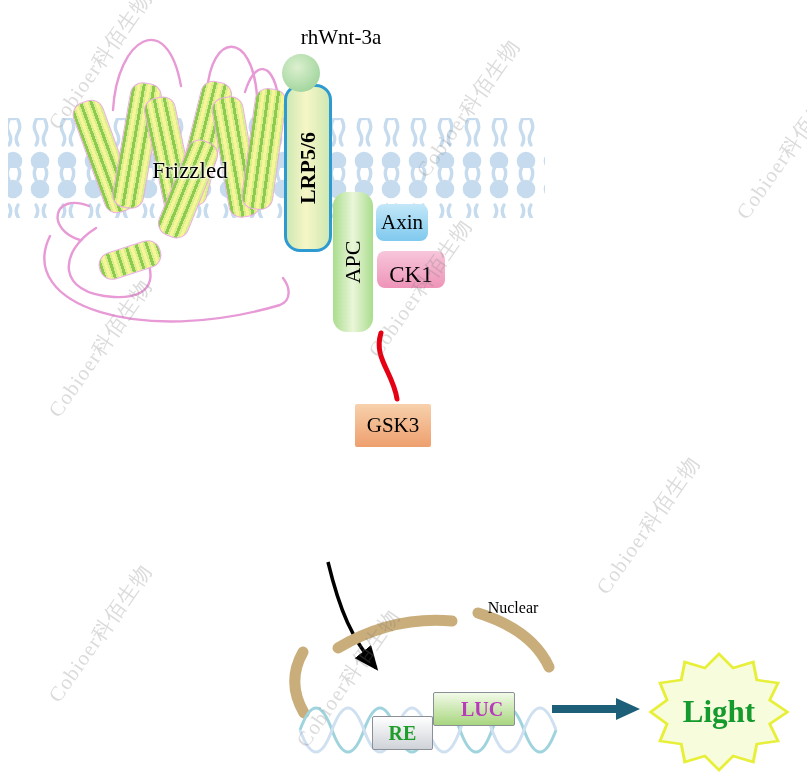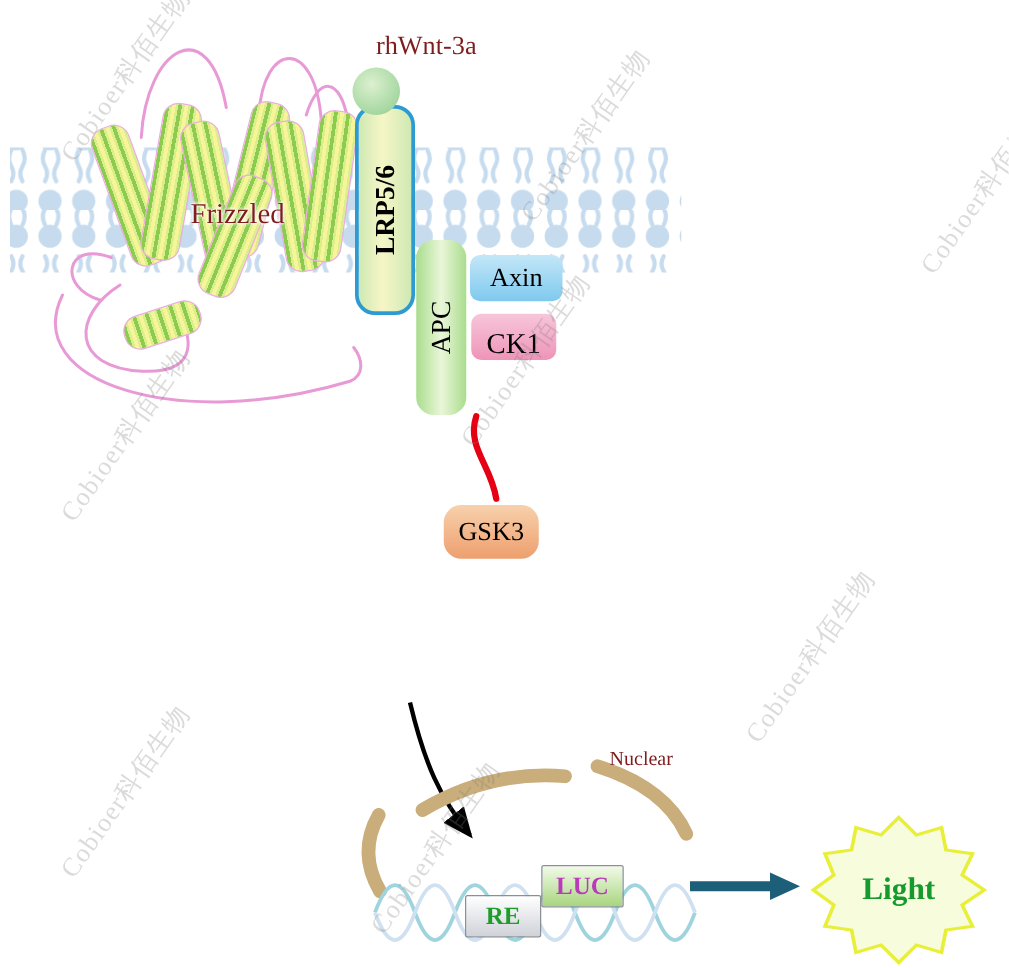--- a/index.html
+++ b/index.html
@@ -10,41 +10,41 @@
   .helix{position:absolute;z-index:2;border:1px solid #ebaede;border-radius:13px;
          background:repeating-linear-gradient(90deg,#8ccb4e 0 3px,#d9ef8e 3px 5px,#f8f598 5px 8px,#d9ef8e 8px 10px);}
   
   .node{position:absolute;z-index:3;display:flex;align-items:center;justify-content:center;
         color:#000;}
   .vtext{transform:rotate(-90deg);white-space:nowrap;}
   .lrp{left:284px;top:84px;width:42px;height:162px;border:3px solid #2d9ad2;border-radius:16px;
        background:linear-gradient(90deg,#cfe9b4,#f6f6c6 45%,#cfe9b4);font-weight:bold;font-size:22px;}
   .apc{left:333px;top:192px;width:40px;height:140px;border-radius:14px;
        background:linear-gradient(90deg,#a9dd8d,#eaf6d9 50%,#a9dd8d);font-size:22px;}
-  .axin{left:376px;top:204px;width:74px;height:37px;border-radius:8px;
+  .axin{left:376px;top:204px;width:52px;height:37px;border-radius:8px;
         background:linear-gradient(180deg,#c3e7f8,#7fc9ee);font-size:21px;}
   .ck1{left:377px;top:251px;width:68px;height:37px;border-radius:8px;
        background:linear-gradient(180deg,#f7c6da,#ee94b8);font-size:23px;align-items:flex-end;}
-  .gsk3{left:355px;top:404px;width:76px;height:43px;border-radius:14px;
+  .gsk3{left:355px;top:404px;width:76px;height:43px;border-radius:2px;
         background:linear-gradient(180deg,#f7d1ac,#ee9f6e);font-size:21px;}
   .bcat{left:234px;top:494px;width:176px;height:66px;border-radius:50%;
         background:linear-gradient(180deg,#f6ecb0 20%,#f5ddc2 55%,#f2b9d4 92%);font-size:24px;}
   .rebox{left:372px;top:716px;width:59px;height:32px;border:1px solid #8a9096;border-radius:2px;
          background:linear-gradient(180deg,#ffffff,#cfd2d8);font-weight:bold;font-size:20px;color:#1f9d2a;z-index:4;}
   .lucbox{left:433px;top:692px;width:64px;height:32px;border:1px solid #8a9096;border-radius:2px;
-          background:linear-gradient(180deg,#f2fae8,#a8d67f);font-weight:bold;font-size:20px;color:#b93abb;z-index:4;}
+          background:linear-gradient(180deg,#f2fae8,#a8d67f);font-weight:bold;font-size:20px;color:#b93abb;z-index:4;padding-left:16px;}
   .ligand{position:absolute;left:282px;top:54px;width:38px;height:38px;border-radius:50%;z-index:4;
           background:radial-gradient(circle at 40% 35%,#dcf0cf,#8fcd8e);}
   
-  .lbl{position:absolute;z-index:5;transform:translate(-50%,-50%);white-space:nowrap;color:#7f1d1d;}
+  .lbl{position:absolute;z-index:5;transform:translate(-50%,-50%);white-space:nowrap;color:#000000;}
   .lbl-ligand{left:341px;top:37px;font-size:21px;}
   .lbl-frizzled{left:190px;top:171px;font-size:23px;font-weight:normal;
                 text-shadow:0 0 3px #fff,0 0 3px #fff,0 0 3px #fff;}
   .lbl-nuclear{left:513px;top:608px;font-size:16px;}
-  .lbl-light{left:719px;top:712px;font-size:25px;font-weight:bold;color:#159a2e;z-index:6;}
+  .lbl-light{left:719px;top:712px;font-size:31px;font-weight:bold;color:#159a2e;z-index:6;}
   
   .wm{position:absolute;z-index:7;transform:translate(-50%,-50%) rotate(-55deg);
       color:rgba(125,125,125,0.28);font-size:21px;letter-spacing:1px;white-space:nowrap;
       pointer-events:none;}
 </style>
 </head>
 <body>
 
 <div class="canvas">
 

